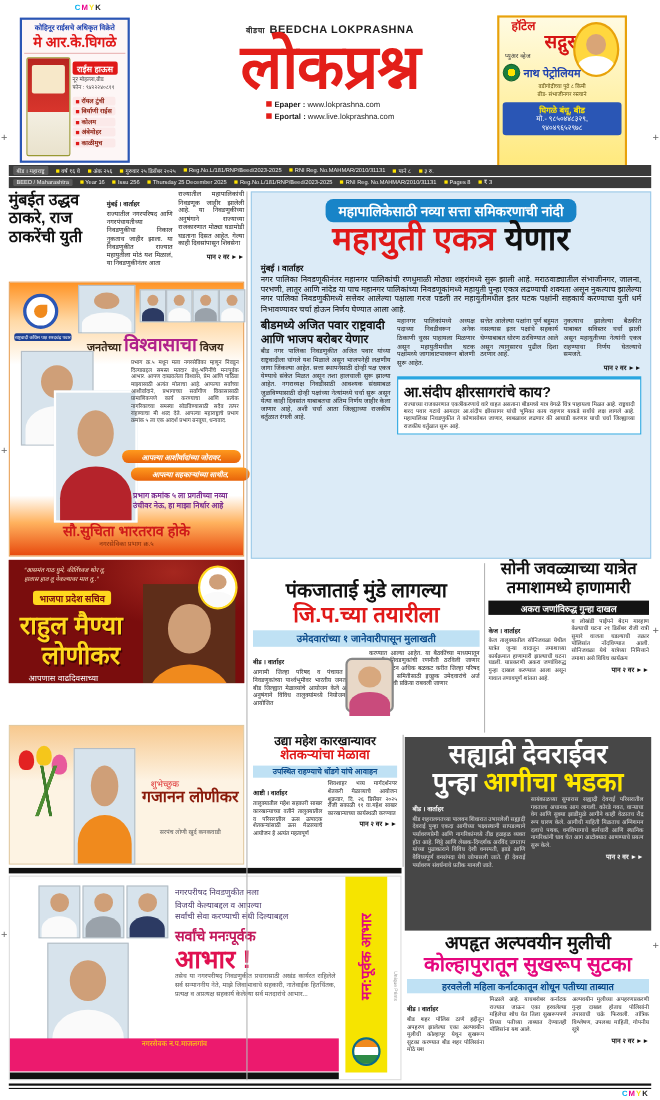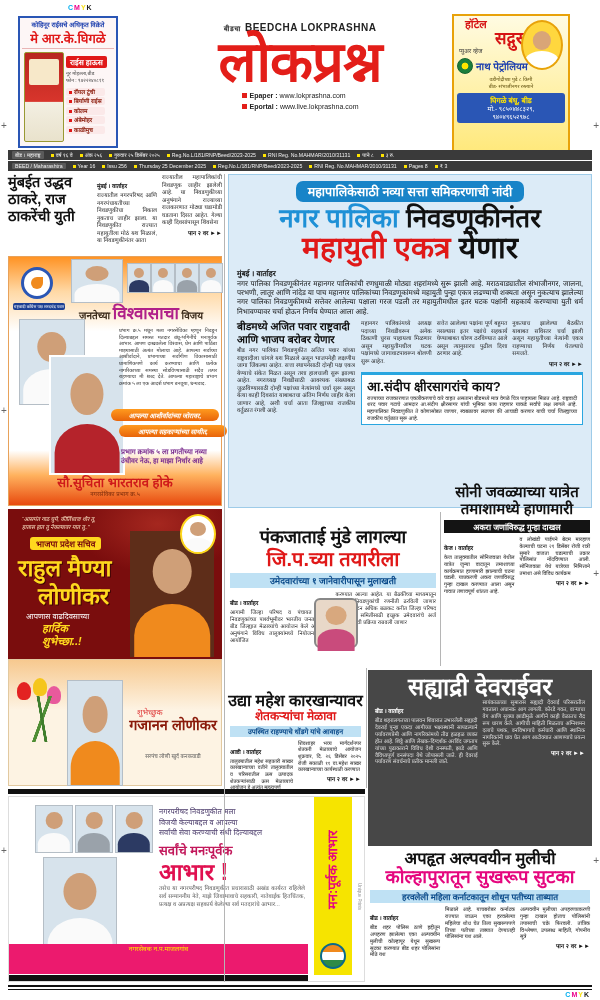--- a/index.html
+++ b/index.html
@@ -98,21 +98,21 @@
   .ncpCap{position:absolute;left:4px;top:46px;width:52px;font-size:4.2px;text-align:center;color:#fff;background:#1c3f93;border-radius:2px;padding:1px 0;}
   .suHead{position:absolute;left:54px;top:44px;right:2px;text-align:center;white-space:nowrap;}
   .suHead .s{font-size:10px;font-weight:bold;color:#3a2a1a;}
   .suHead .m{font-size:17px;font-weight:bold;color:#b0208a;}
   .suBody{position:absolute;left:110px;top:70px;width:98px;font-size:5px;line-height:1.32;color:#333;text-align:justify;}
   .pill{position:absolute;left:102px;width:108px;background:linear-gradient(#ff9a1e,#e8640a);color:#fff;font-weight:bold;font-size:6.5px;font-style:italic;text-align:center;border-radius:6px;padding:1.5px 0;}
   .pledge{position:absolute;left:112px;top:190px;width:94px;font-size:7px;font-weight:bold;color:#7b2d8e;line-height:1.35;}
   .suName{position:absolute;left:0;right:0;top:216px;text-align:center;font-size:13px;font-weight:bold;color:#cf1a1a;}
   .suTitle{position:absolute;left:0;right:0;top:233px;text-align:center;font-size:6px;color:#7a2a0a;}
   
-  .rahul{left:8px;top:509px;width:214px;height:150px;background:
+  .rahul{left:8px;top:509px;width:214px;height:112px;background:
      radial-gradient(120px 70px at 70% 10%,#a5271f 0%,#7a0d0d 70%),linear-gradient(#8c1410,#6e0a0a);
      box-sizing:border-box;overflow:hidden;}
   .rahul .qt{position:absolute;left:14px;top:7px;width:130px;font-size:5.6px;color:#ffe9c9;line-height:1.4;font-style:italic;}
   .rahul .chip{position:absolute;left:22px;top:28px;background:#ffd81e;color:#7a0d0d;font-weight:bold;font-size:8.5px;padding:1px 6px;border-radius:3px;}
   .rahul .n1{position:absolute;left:10px;top:42px;font-size:23px;font-weight:bold;color:#ffd81e;text-shadow:1px 1px 0 #3d0404;}
   .rahul .n2{position:absolute;left:30px;top:70px;font-size:23px;font-weight:bold;color:#ffd81e;text-shadow:1px 1px 0 #3d0404;}
   .rahul .w1{position:absolute;left:18px;top:102px;font-size:7.5px;color:#fff;}
   .rahul .w2{position:absolute;left:34px;top:113px;font-size:11px;font-weight:bold;font-style:italic;color:#ffd81e;line-height:1.15;}
   .rahul .man{position:absolute;right:8px;top:22px;width:84px;height:126px;background:#5e2d19;border:none;}
   .rahul .oval{position:absolute;right:6px;top:5px;width:32px;height:36px;border-radius:50%;background:#fff;overflow:hidden;border:2px solid #ffd81e;}
@@ -150,21 +150,21 @@
         position:absolute;left:50%;top:8px;translate:-50% 0;height:130px;text-align:center;}
   .clock{position:absolute;left:50%;bottom:6px;transform:translateX(-50%);width:22px;height:22px;border-radius:50%;
          background:linear-gradient(180deg,#f08a1d 33%,#fff 33% 66%,#2e8b46 66%);border:2px solid #0a6a8a;}
   .brand{position:absolute;right:2px;top:86px;writing-mode:vertical-rl;font-size:4.5px;color:#999;}
   
   .pankaja{left:228px;top:528px;width:210px;height:152px;}
   .pankaja .c1,.pankaja .c2{position:relative;}
   .pk-photo{position:absolute;left:86px;top:70px;width:40px;height:46px;border-radius:6px;border:2px solid #888;background:#e8d8c8;z-index:2;}
   .pk-photo::before{content:"";position:absolute;left:50%;top:12%;width:52%;height:42%;transform:translateX(-50%);background:#d8a87e;border-radius:50%;}
   .pk-photo::after{content:"";position:absolute;left:50%;bottom:-10%;width:92%;height:48%;transform:translateX(-50%);background:#c94b7c;border-radius:50% 50% 0 0;}
-  .soni{left:442px;top:484px;width:150px;height:154px;}
+  .soni{left:442px;top:510px;width:150px;height:154px;}
   .mahesh{left:228px;top:668px;width:135px;height:118px;}
   .fire{left:368px;top:670px;width:224px;height:176px;background:#474747;color:#fff;box-sizing:border-box;padding:4px 5px;}
   .fire .h1{font-size:24px;font-weight:bold;text-align:center;line-height:1.05;}
   .fire .h2{font-size:24px;font-weight:bold;text-align:center;line-height:1.05;}
   .fire .yel{color:#ffe800;}
   .fire .sub{font-size:12px;font-weight:bold;text-align:center;margin:1px 0 3px;}
   .fire .tiny{color:#e2e2e2;}
   .fire .jump{color:#fff;}
   .rescue{left:368px;top:849px;width:224px;height:133px;}
   .rescue .h1{font-size:16.5px;}
@@ -247,21 +247,20 @@
     <span class="it">Issu 256</span>
     <span class="it">Thursday 25 December 2025</span>
     <span class="it">Reg.No.L/181/RNP/Beed/2023-2025</span>
     <span class="it">RNI Reg. No.MAHMAR/2010/31131</span>
     <span class="it">Pages 8</span>
     <span class="it">₹ 3</span>
   </div>
 
   <div class="abs lead ctr">
     <div class="kicker">महापालिकेसाठी नव्या सत्ता समिकरणाची नांदी</div>
-    <div class="lh1"><span class="blue">नगर पालिका</span><span class="blk"> निवडणूकीनंतर</span></div>
     <div class="lh2"><span class="red">महायुती एकत्र</span><span class="blk"> येणार</span></div>
     <div class="ldate" style="text-align:left;">मुंबई । वार्ताहर</div>
     <div class="lintro just">नगर पालिका निवडणूकीनंतर महानगर पालिकांची रणधुमाळी मोठ्या शहरांमध्ये सुरू झाली आहे. मराठवाड्यातील संभाजीनगर, जालना, परभणी, लातूर आणि नांदेड या पाच महानगर पालिकांच्या निवडणूकांमध्ये महायुती पुन्हा एकत्र लढण्याची शक्यता असून नुकत्याच झालेल्या नगर पालिका निवडणुकीमध्ये सत्तेवर आलेल्या पक्षाला गरज पडली तर महायुतीमधील इतर घटक पक्षांनी सहकार्य करण्याचा युती धर्म निभावण्यावर चर्चा होऊन निर्णय घेण्यात आला आहे.</div>
     <div class="lbot" style="text-align:left;">
       <div class="lsub">
         <div class="lsubh">बीडमध्ये अजित पवार राष्ट्रवादी आणि भाजप बरोबर येणार</div>
         <div class="tiny just">बीड नगर पालिका निवडणुकीत अजित पवार यांच्या राष्ट्रवादीला चांगले यश मिळाले असून भाजपनेही लक्षणीय जागा जिंकल्या आहेत. सत्ता स्थापनेसाठी दोन्ही पक्ष एकत्र येण्याचे संकेत मिळत असून तशा हालचाली सुरू झाल्या आहेत. नगराध्यक्ष निवडीसाठी आवश्यक संख्याबळ जुळविण्यासाठी दोन्ही पक्षांच्या नेत्यांमध्ये चर्चा सुरू असून येत्या काही दिवसांत याबाबतचा अंतिम निर्णय जाहीर केला जाणार आहे, अशी चर्चा आता जिल्ह्याच्या राजकीय वर्तुळात रंगली आहे.</div>
       </div>
       <div class="lright">
         <div class="l3cols">
@@ -383,34 +382,35 @@
     <div class="cols">
       <div><span class="dl">केज । वार्ताहर</span><div class="tiny just" style="font-size:5.2px;">केज तालुक्यातील सोनिजवळा येथील यात्रेत जुन्या वादातून तमाशाच्या कार्यक्रमात हाणामारी झाल्याची घटना घडली. याप्रकरणी अकरा जणांविरुद्ध गुन्हा दाखल करण्यात आला असून गावात तणावपूर्ण शांतता आहे.</div></div>
       <div>
           <div class="tiny just" style="font-size:5.2px;">व लोखंडी पाईपने बेदम मारहाण केल्याची घटना २१ डिसेंबर रोजी रात्री सुमारे वाजता घडल्याची तक्रार पोलिसांत नोंदविण्यात आली. सोनिजवळा येथे यात्रेच्या निमित्ताने तमाशा असे विविध कार्यक्रम</div>
           <div class="jump">पान २ वर ►►</div>
         </div>
     </div>
   </div>
 
   <div class="abs mahesh">
-    <div class="shead1" style="font-size:16px;margin-top:24px;">उद्या महेश कारखान्यावर</div>
+    <div class="shead1" style="font-size:11px;">उद्या महेश कारखान्यावर</div>
     <div class="shead2 red" style="font-size:12px;">शेतकऱ्यांचा मेळावा</div>
     <div class="subbar" style="font-size:7px;">उपस्थित राहण्याचे धोंडगे यांचे आवाहन</div>
     <div class="cols">
       <div><span class="dl">आष्टी । वार्ताहर</span><div class="tiny just" style="font-size:5.1px;">तालुक्यातील महेश सहकारी साखर कारखान्याच्या वतीने तालुक्यातील व परिसरातील ऊस उत्पादक शेतकऱ्यांसाठी ऊस मेळाव्याचे आयोजन हे अत्यंत महत्वपूर्ण</div></div>
       <div>
           <div class="tiny just" style="font-size:5.1px;">शिवशाहर भव्य मार्गदर्शनपर शेतकरी मेळाव्याचे आयोजन शुक्रवार, दि. २६ डिसेंबर २०२५ रोजी सकाळी ११ वा.महेश साखर कारखान्याच्या कार्यस्थळी करण्यात</div>
           <div class="jump">पान २ वर ►►</div>
         </div>
     </div>
   </div>
 
   <div class="abs fire">
     <div class="h1">सह्याद्री देवराईवर</div>
+    <div class="h2"><span>पुन्हा </span><span class="yel">आगीचा भडका</span></div>
     <div class="cols">
       <div><span class="dl">बीड । वार्ताहर</span><div class="tiny just" style="font-size:5.3px;">बीड शहरालगतच्या पालवन शिवारात उभारलेली सह्याद्री देवराई पुन्हा एकदा आगीच्या भक्ष्यस्थानी सापडल्याने पर्यावरणप्रेमी आणि नागरिकांमध्ये तीव्र हळहळ व्यक्त होत आहे. शिट्टे आणि लेखक-दिग्दर्शक अरविंद जगताप यांच्या पुढाकाराने विविध देशी वनस्पती, झाडे आणि वैविध्यपूर्ण वनसंपदा येथे जोपासली जाते. ही देवराई पर्यावरण संवर्धनाचे प्रतीक मानली जाते.</div></div>
       <div>
           <div class="tiny just" style="font-size:5.3px;">सायंकाळच्या सुमारास सह्याद्री देवराई परिसरातील गवताला अचानक आग लागली. कोरडे गवत, वाऱ्याचा वेग आणि सुक्या झाडीमुळे आगीने काही वेळातच रौद्र रूप धारण केले. आगीची माहिती मिळताच अग्निशमन दलाचे पथक, वनविभागाचे कर्मचारी आणि स्थानिक नागरिकांनी धाव घेत आग आटोक्यात आणण्याचे प्रयत्न सुरू केले.</div>
           <div class="jump">पान २ वर ►►</div>
         </div>
     </div>
   </div>
 
   <div class="abs rescue">

